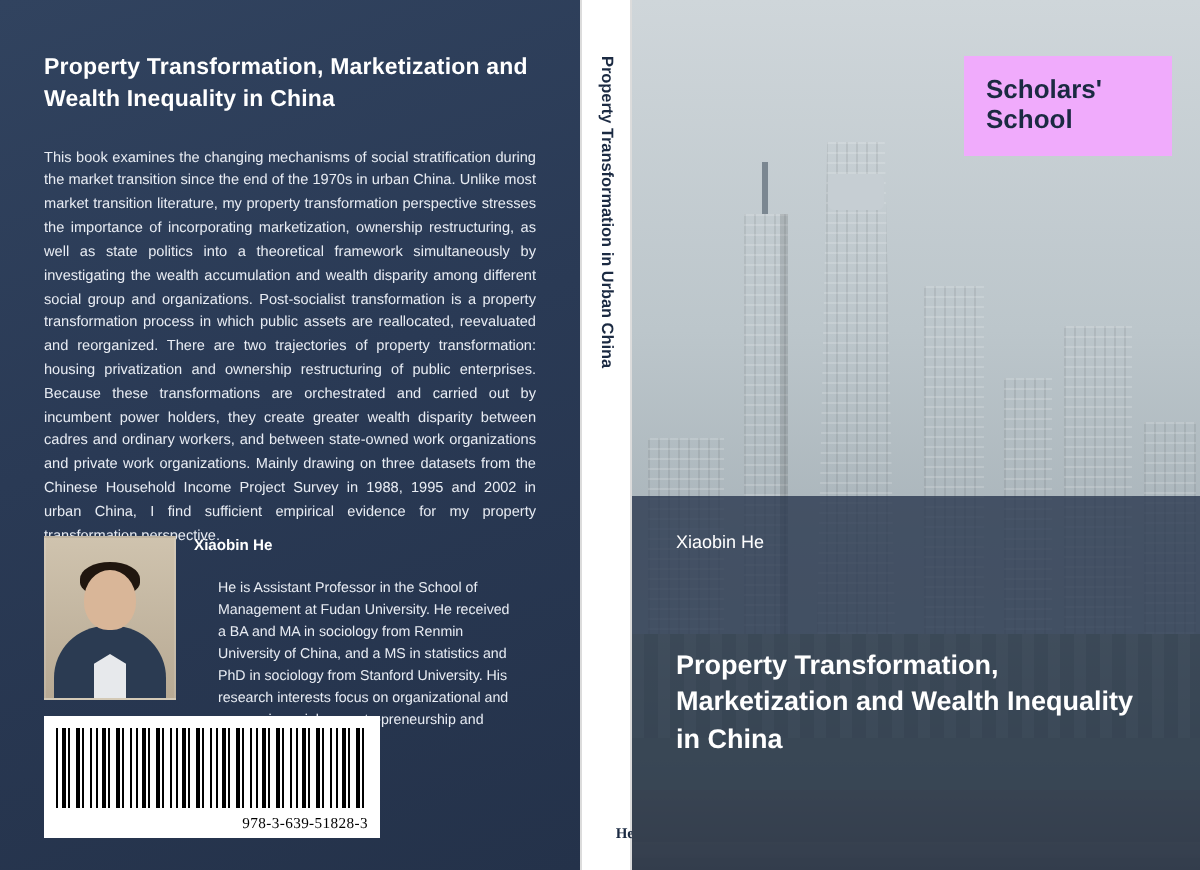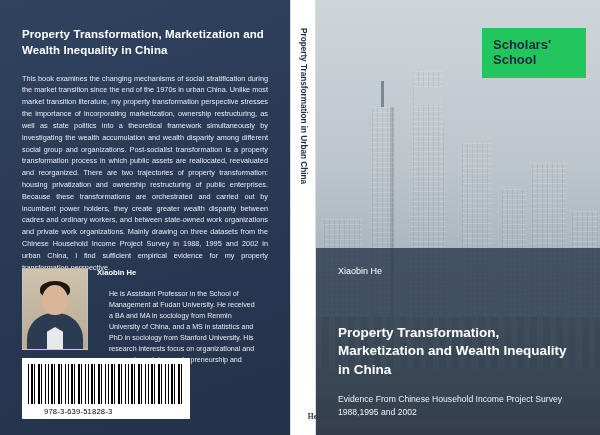--- a/index.html
+++ b/index.html
@@ -141,24 +141,24 @@
       #000 3px, #000 5px, #fff 5px, #fff 6px,
       #000 6px, #000 7px, #fff 7px, #fff 10px,
       #000 10px, #000 12px, #fff 12px, #fff 13px,
       #000 13px, #000 14px, #fff 14px, #fff 17px,
       #000 17px, #000 18px, #fff 18px, #fff 20px
     );
   }
   .isbn {
     font-size: 7.6px;
     color: #000000;
-    text-align: left;
+    text-align: right;
     margin-top: 3px;
     letter-spacing: 0.2px;
-    font-family: Liberation Sans, sans-serif;
+    font-family: Liberation Serif, serif;
     margin-left: 16px;
   }
 
   
   .spine {
     position: absolute;
     left: 290px;
     top: 0;
     width: 26px;
     height: 435px;
@@ -324,21 +324,21 @@
     background: rgba(190,185,170,0.45);
   }
 
   
   .pub-badge {
     position: absolute;
     right: 14px;
     top: 28px;
     width: 104px;
     height: 50px;
-    background: #22c55e;
+    background: #f0abfc;
     display: flex;
     flex-direction: column;
     justify-content: center;
     padding-left: 11px;
     box-sizing: border-box;
   }
   .pub-badge div {
     font-size: 13px;
     font-weight: bold;
     color: #1b2a42;
@@ -425,17 +425,16 @@
     </div>
 
     <div class="pub-badge">
       <div>Scholars'</div>
       <div>School</div>
     </div>
 
     <div class="front-plate">
       <p class="front-author">Xiaobin He</p>
       <h2 class="front-title">Property Transformation, Marketization and Wealth Inequality in China</h2>
-      <p class="front-sub">Evidence From Chinese Household Income Project Survey 1988,1995 and 2002</p>
     </div>
   </div>
 
 </div>
 
 </body></html>

